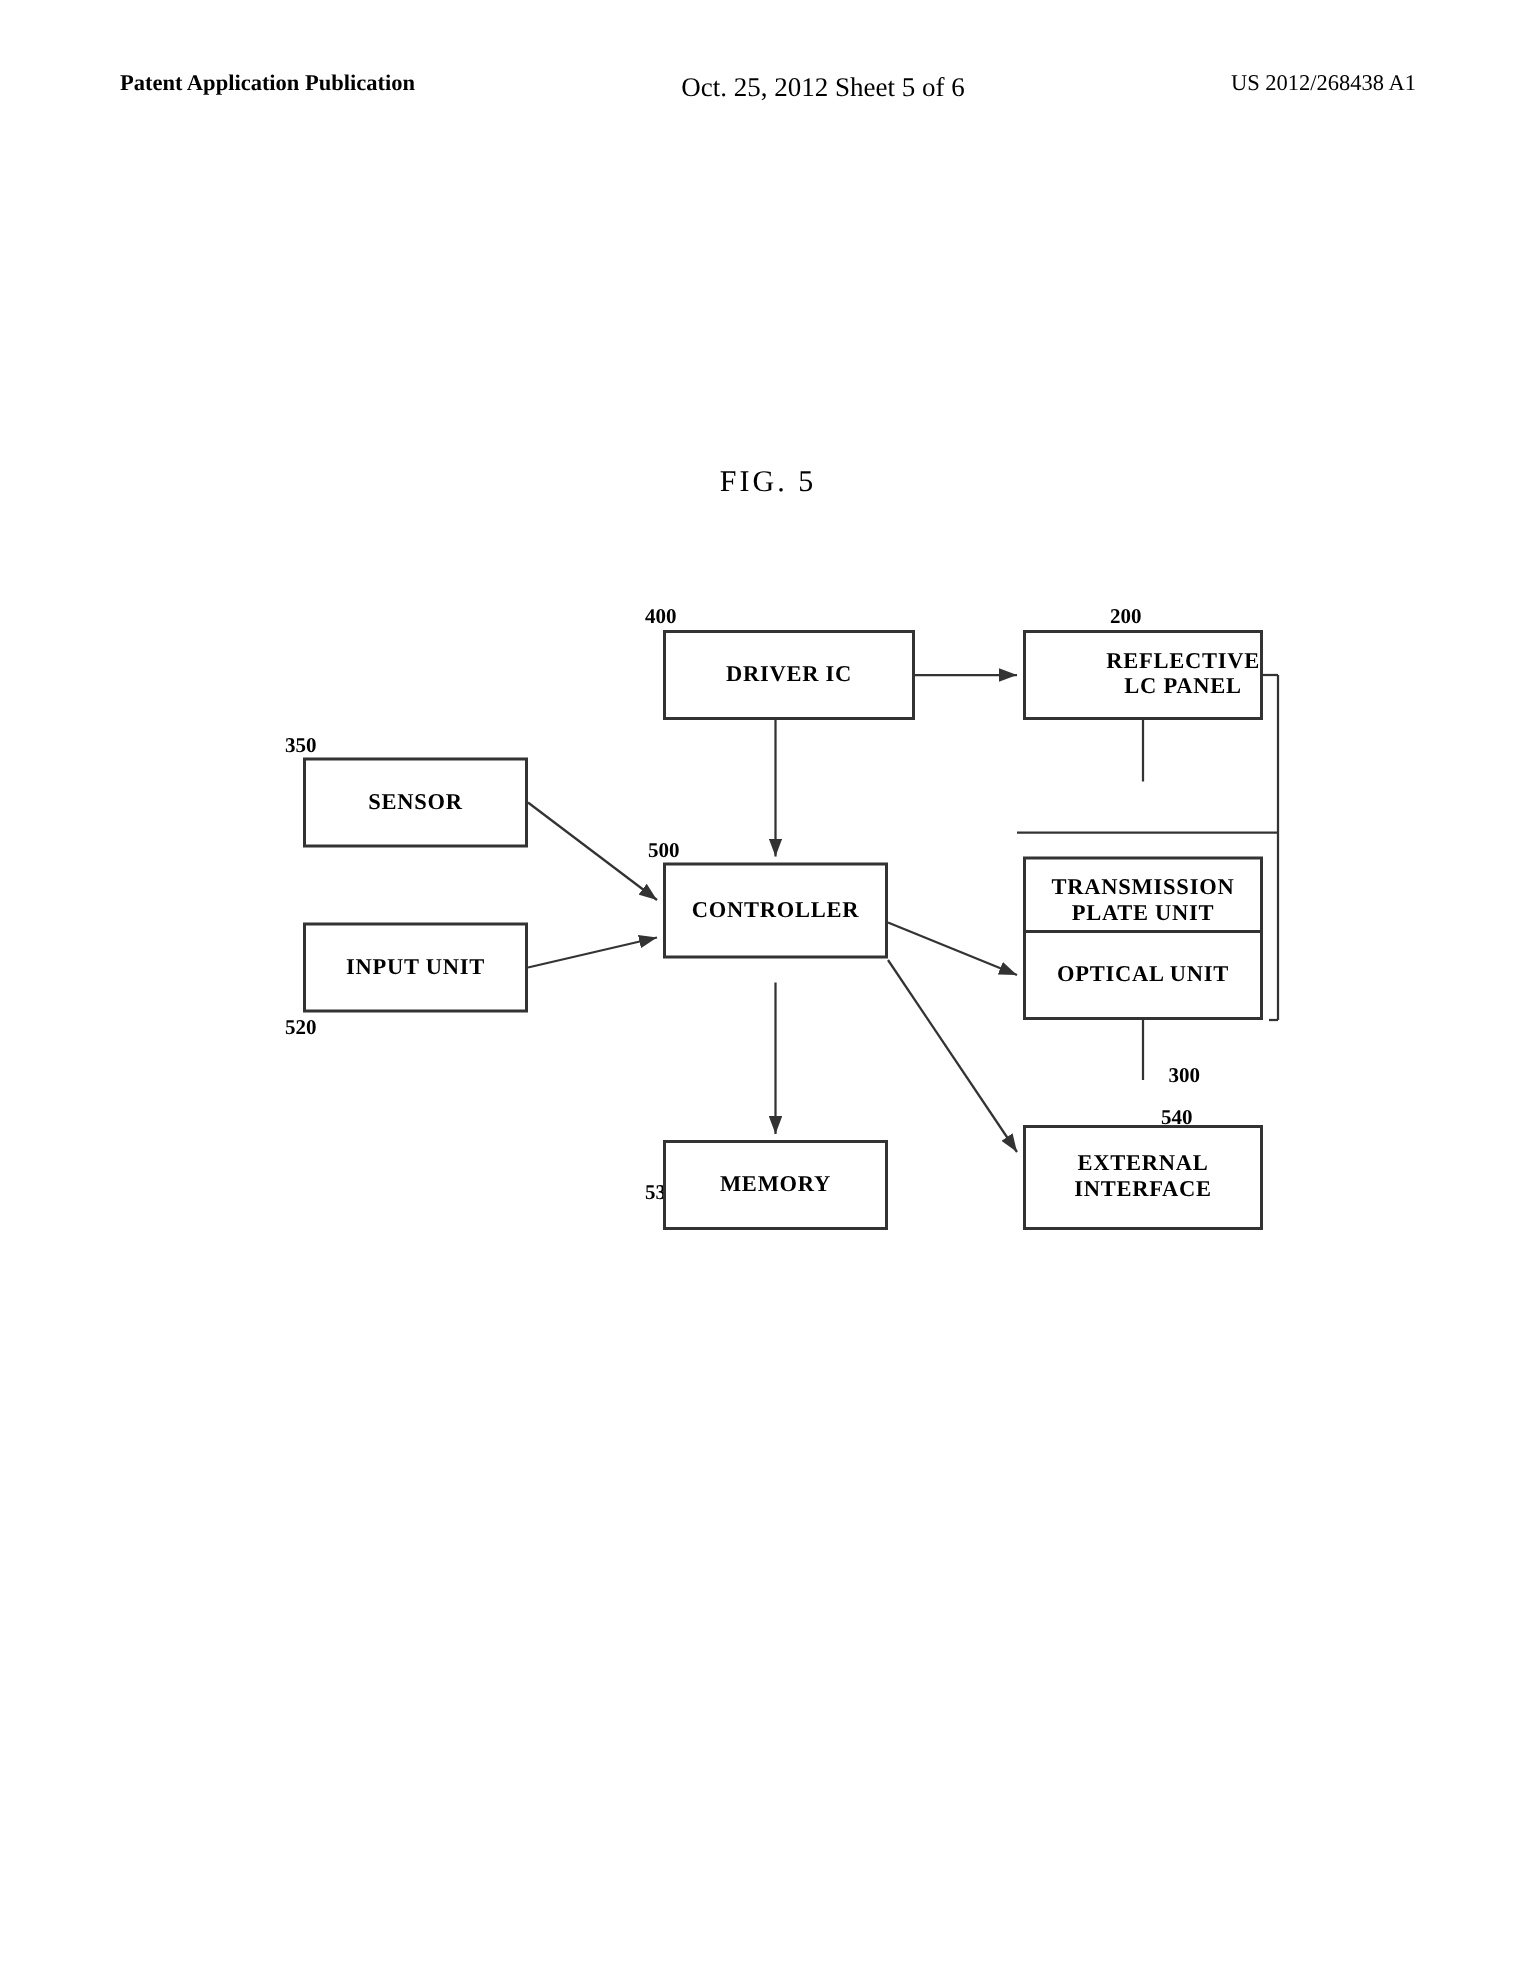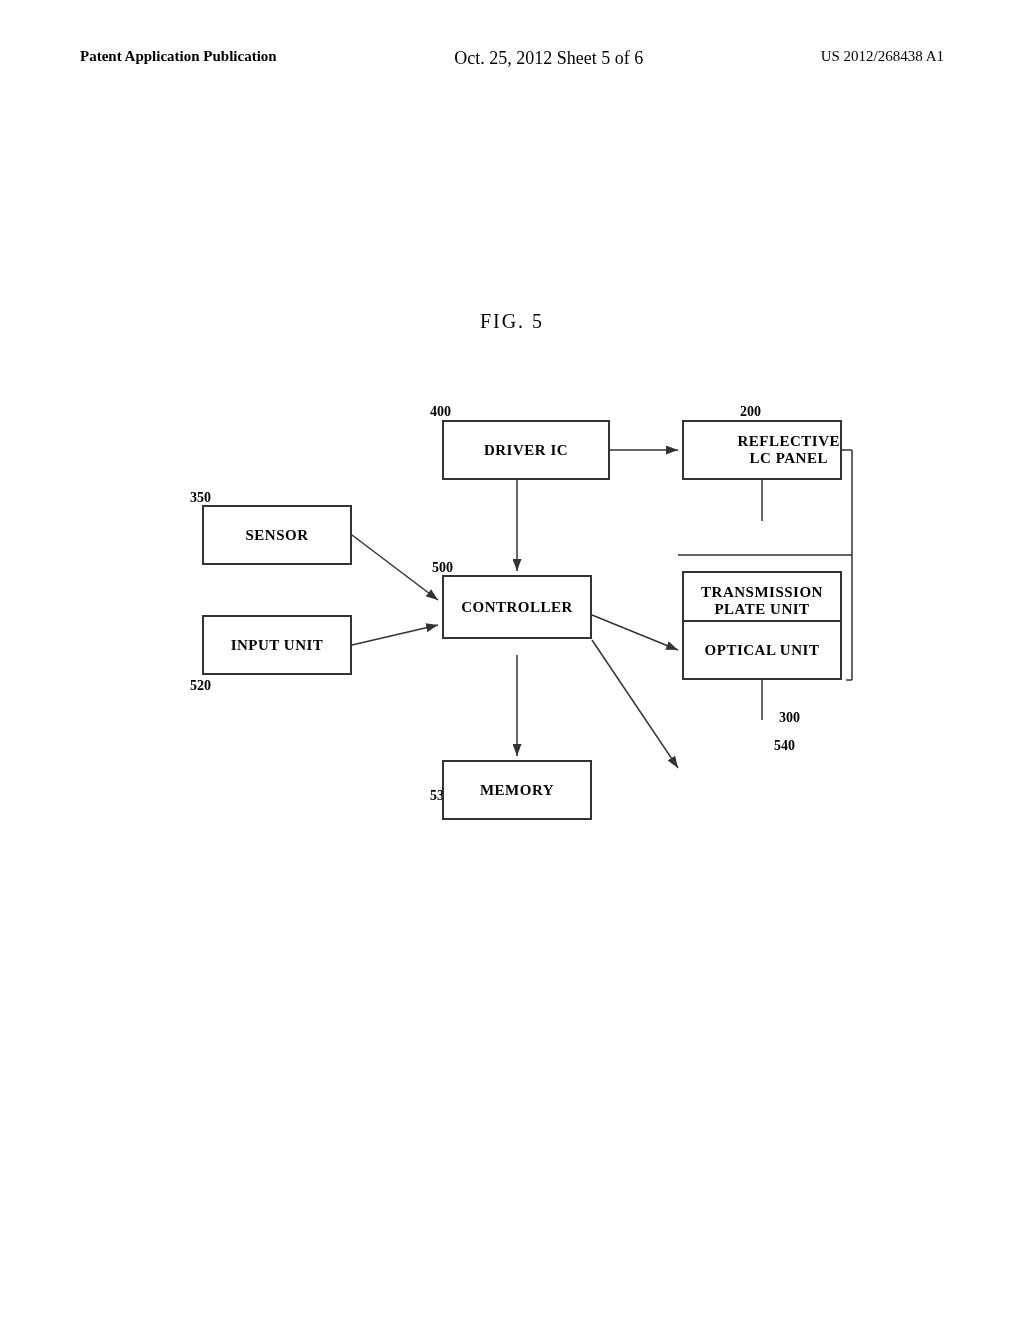--- a/index.html
+++ b/index.html
@@ -172,14 +172,18 @@
   </div>
 
   <div class="box" style="left:40px; top:225px; width:150px; height:60px;">
     <span>INPUT UNIT</span>
   </div>
 
   <div class="box" style="left:280px; top:370px; width:150px; height:60px;">
     <span>MEMORY</span>
   </div>
 
+  <div class="box" style="left:520px; top:360px; width:160px; height:70px;">
+    <span style="white-space:pre-line;">EXTERNAL
+INTERFACE</span>
+  </div>
 
 </div>
 
 </body></html>

